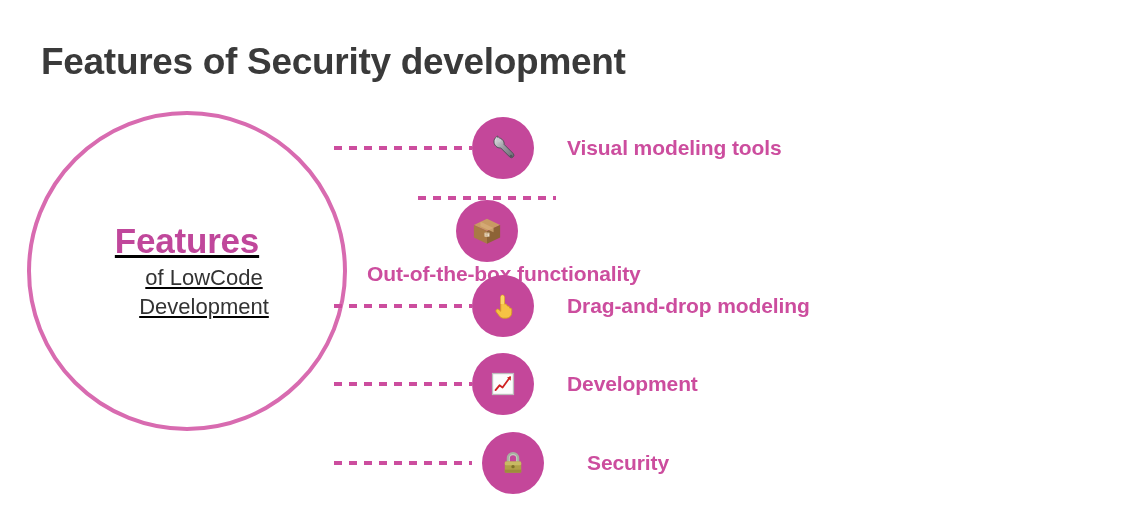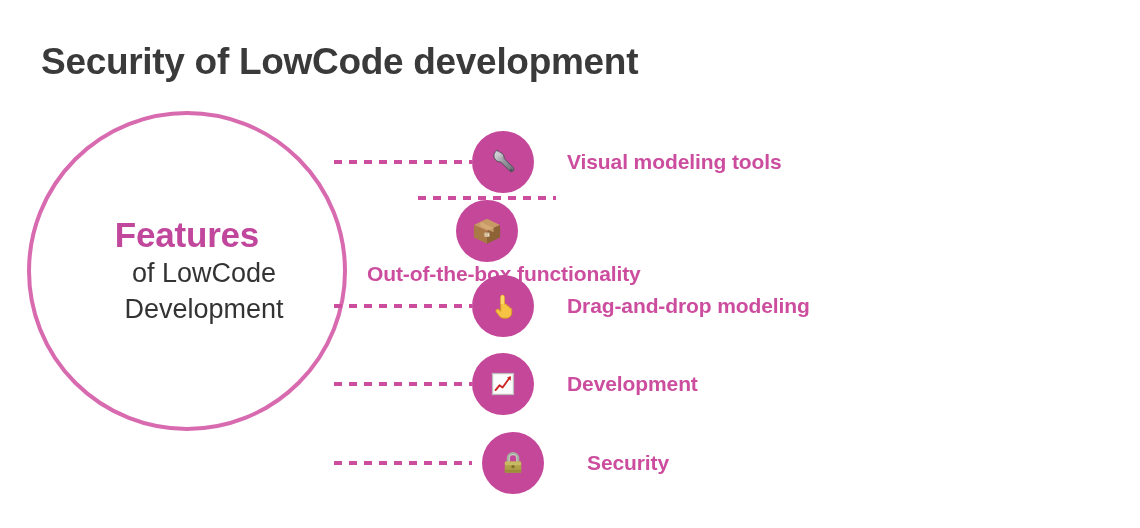--- a/index.html
+++ b/index.html
@@ -35,31 +35,32 @@
     top: 111px;
     width: 320px;
     height: 320px;
     border: 4px solid #d86bb0;
     border-radius: 50%;
     box-sizing: border-box;
     display: flex;
     flex-direction: column;
     align-items: center;
     justify-content: center;
+    text-decoration: underline;
   }
   .hub-headline {
     font-size: 35px;
     font-weight: bold;
     color: #c0479b;
     line-height: 1.12;
     margin-bottom: 2px;
     letter-spacing: -0.2px;
   }
   .hub-sub {
-    font-size: 27px;
+    font-size: 22px;
     color: #333333;
     line-height: 1.32;
     text-align: center;
     white-space: nowrap;
     margin-left: 34px;
   }
 
   
   .rows {
     position: absolute;
@@ -103,31 +104,31 @@
     font-size: 21px;
     font-weight: bold;
     color: #cc4d9e;
     white-space: nowrap;
     letter-spacing: -0.1px;
   }
 </style>
 </head>
 <body>
 
-<h1 class="page-title">Security of LowCode development</h1>
+<h1 class="page-title">Features of Security development</h1>
 
 <div class="hub">
   <div class="hub-headline">Features</div>
   <div class="hub-sub">of LowCode</div>
   <div class="hub-sub">Development</div>
 </div>
 
 <div class="rows">
 
-  <div class="feature-row" style="top:131px;">
+  <div class="feature-row" style="top:117px;">
     <div class="connector"></div>
     <div class="bubble">
       <span>
         <svg width="30" height="30" viewBox="0 0 32 32">
           <defs>
             <linearGradient id="steel" x1="0" y1="0" x2="1" y2="1">
               <stop offset="0" stop-color="#e9e9ec"></stop>
               <stop offset="0.5" stop-color="#9a9aa2"></stop>
               <stop offset="1" stop-color="#6a6a72"></stop>
             </linearGradient>

